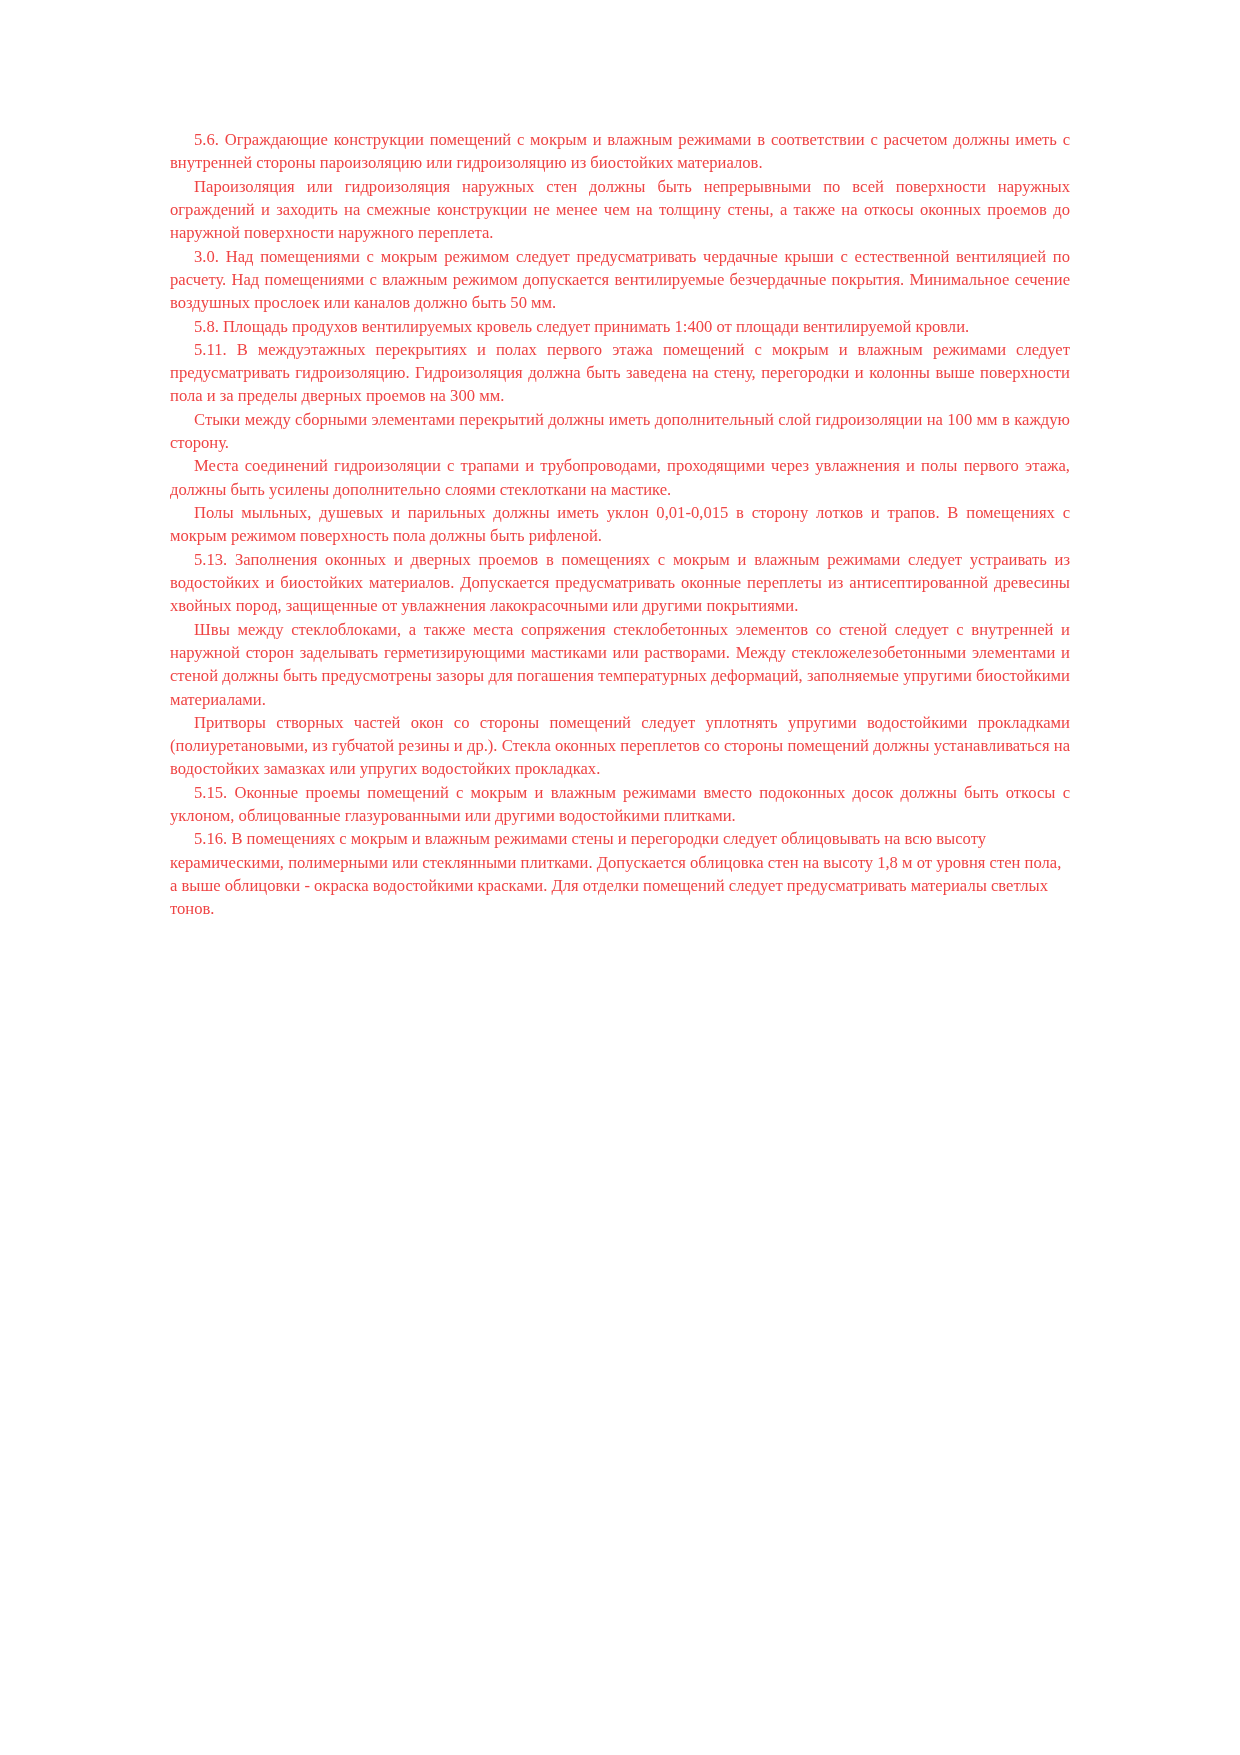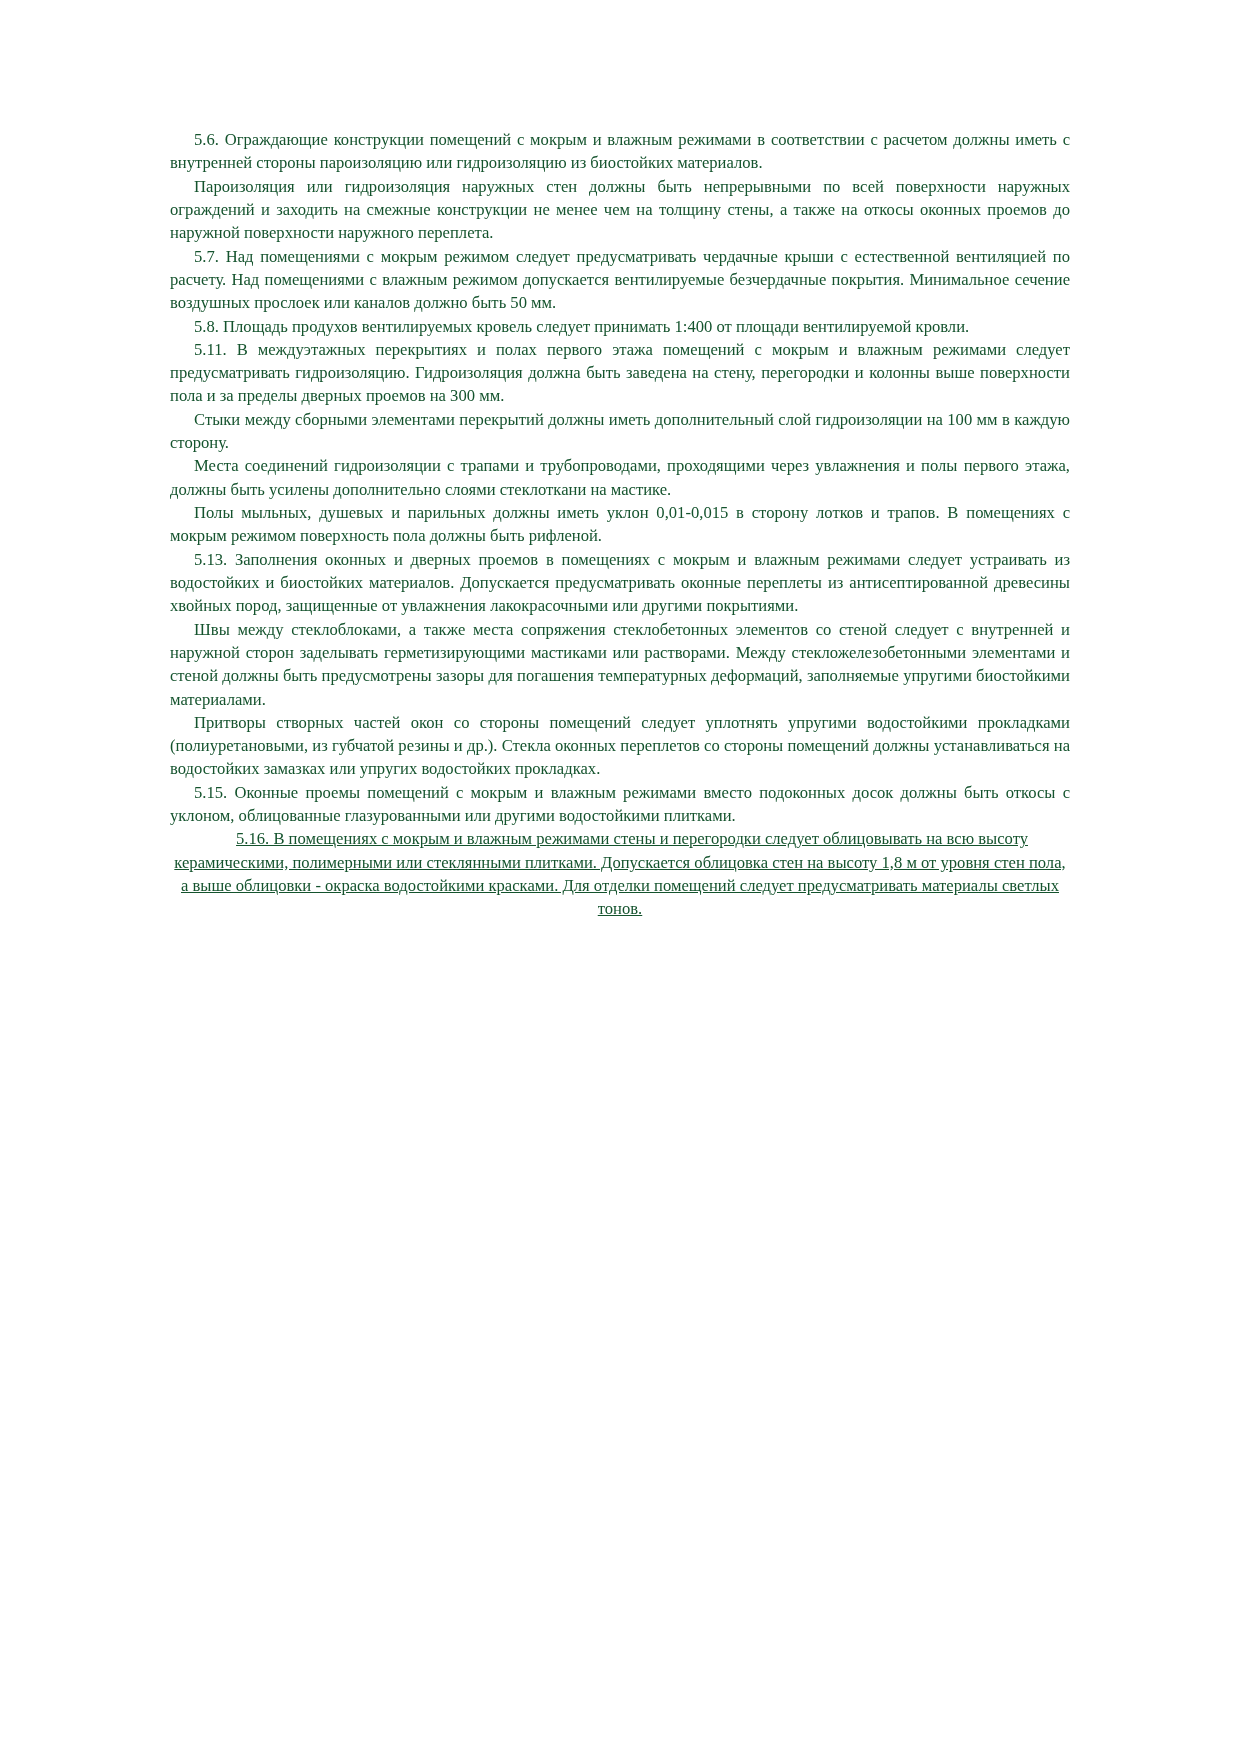--- a/index.html
+++ b/index.html
@@ -9,47 +9,46 @@
   }
   .page {
     position: relative;
     width: 1240px;
     height: 1755px;
     margin: 0 auto;
     background: #ffffff;
     box-sizing: border-box;
     padding: 128px 170px 60px 170px;
     font-family: "Liberation Serif", "DejaVu Serif", serif;
-    color: #14532d;
+    color: #ef4444;
   }
   .doc-body {
     font-size: 16.6px;
     line-height: 1.405;
     text-align: justify;
     text-justify: inter-word;
   }
   .doc-body p {
     margin: 0;
     padding: 0;
     text-indent: 1.45em;
     hyphens: none;
   }
   .doc-body p.last {
-    text-align: center;
-    text-decoration: underline;
+    text-align: left;
   }
 </style>
 </head>
 <body>
 
 <div class="page">
   <div class="doc-body">
     <p>5.6. Ограждающие конструкции помещений с мокрым и влажным режимами в соответствии с расчетом должны иметь с внутренней стороны пароизоляцию или гидроизоляцию из биостойких материалов.</p>
     <p>Пароизоляция или гидроизоляция наружных стен должны быть непрерывными по всей поверхности наружных ограждений и заходить на смежные конструкции не менее чем на толщину стены, а также на откосы оконных проемов до наружной поверхности наружного переплета.</p>
-    <p>5.7. Над помещениями с мокрым режимом следует предусматривать чердачные крыши с естественной вентиляцией по расчету. Над помещениями с влажным режимом допускается вентилируемые безчердачные покрытия. Минимальное сечение воздушных прослоек или каналов должно быть 50 мм.</p>
+    <p>3.0. Над помещениями с мокрым режимом следует предусматривать чердачные крыши с естественной вентиляцией по расчету. Над помещениями с влажным режимом допускается вентилируемые безчердачные покрытия. Минимальное сечение воздушных прослоек или каналов должно быть 50 мм.</p>
     <p>5.8. Площадь продухов вентилируемых кровель следует принимать 1:400 от площади вентилируемой кровли.</p>
     <p>5.11. В междуэтажных перекрытиях и полах первого этажа помещений с мокрым и влажным режимами следует предусматривать гидроизоляцию. Гидроизоляция должна быть заведена на стену, перегородки и колонны выше поверхности пола и за пределы дверных проемов на 300 мм.</p>
     <p>Стыки между сборными элементами перекрытий должны иметь дополнительный слой гидроизоляции на 100 мм в каждую сторону.</p>
     <p>Места соединений гидроизоляции с трапами и трубопроводами, проходящими через увлажнения и полы первого этажа, должны быть усилены дополнительно слоями стеклоткани на мастике.</p>
     <p>Полы мыльных, душевых и парильных должны иметь уклон 0,01-0,015 в сторону лотков и трапов. В помещениях с мокрым режимом поверхность пола должны быть рифленой.</p>
     <p>5.13. Заполнения оконных и дверных проемов в помещениях с мокрым и влажным режимами следует устраивать из водостойких и биостойких материалов. Допускается предусматривать оконные переплеты из антисептированной древесины хвойных пород, защищенные от увлажнения лакокрасочными или другими покрытиями.</p>
     <p>Швы между стеклоблоками, а также места сопряжения стеклобетонных элементов со стеной следует с внутренней и наружной сторон заделывать герметизирующими мастиками или растворами. Между стекложелезобетонными элементами и стеной должны быть предусмотрены зазоры для погашения температурных деформаций, заполняемые упругими биостойкими материалами.</p>
     <p>Притворы створных частей окон со стороны помещений следует уплотнять упругими водостойкими прокладками (полиуретановыми, из губчатой резины и др.). Стекла оконных переплетов со стороны помещений должны устанавливаться на водостойких   замазках или упругих водостойких прокладках.</p>
     <p>5.15. Оконные проемы помещений с мокрым и влажным режимами вместо подоконных досок должны быть откосы с уклоном, облицованные глазурованными или другими водостойкими плитками.</p>
     <p class="last">5.16. В помещениях с мокрым и влажным режимами стены и перегородки следует облицовывать на всю высоту керамическими, полимерными или стеклянными плитками. Допускается облицовка стен на высоту 1,8 м от уровня стен пола, а выше облицовки - окраска водостойкими красками. Для отделки помещений следует предусматривать материалы светлых тонов.</p>

